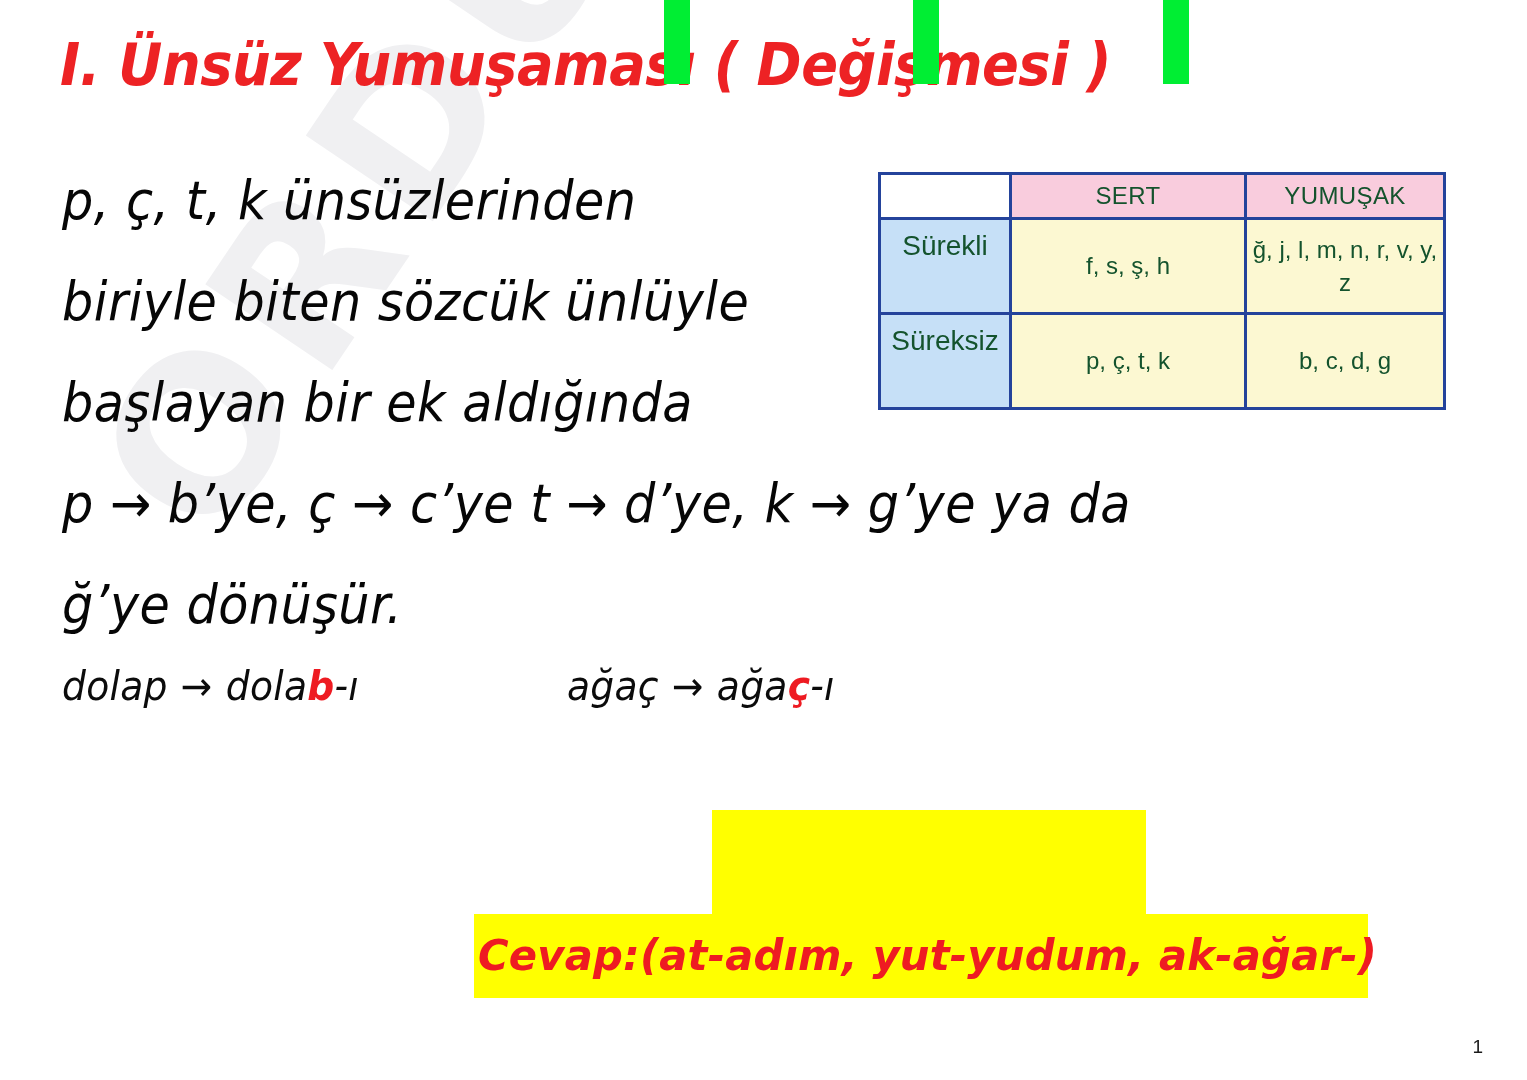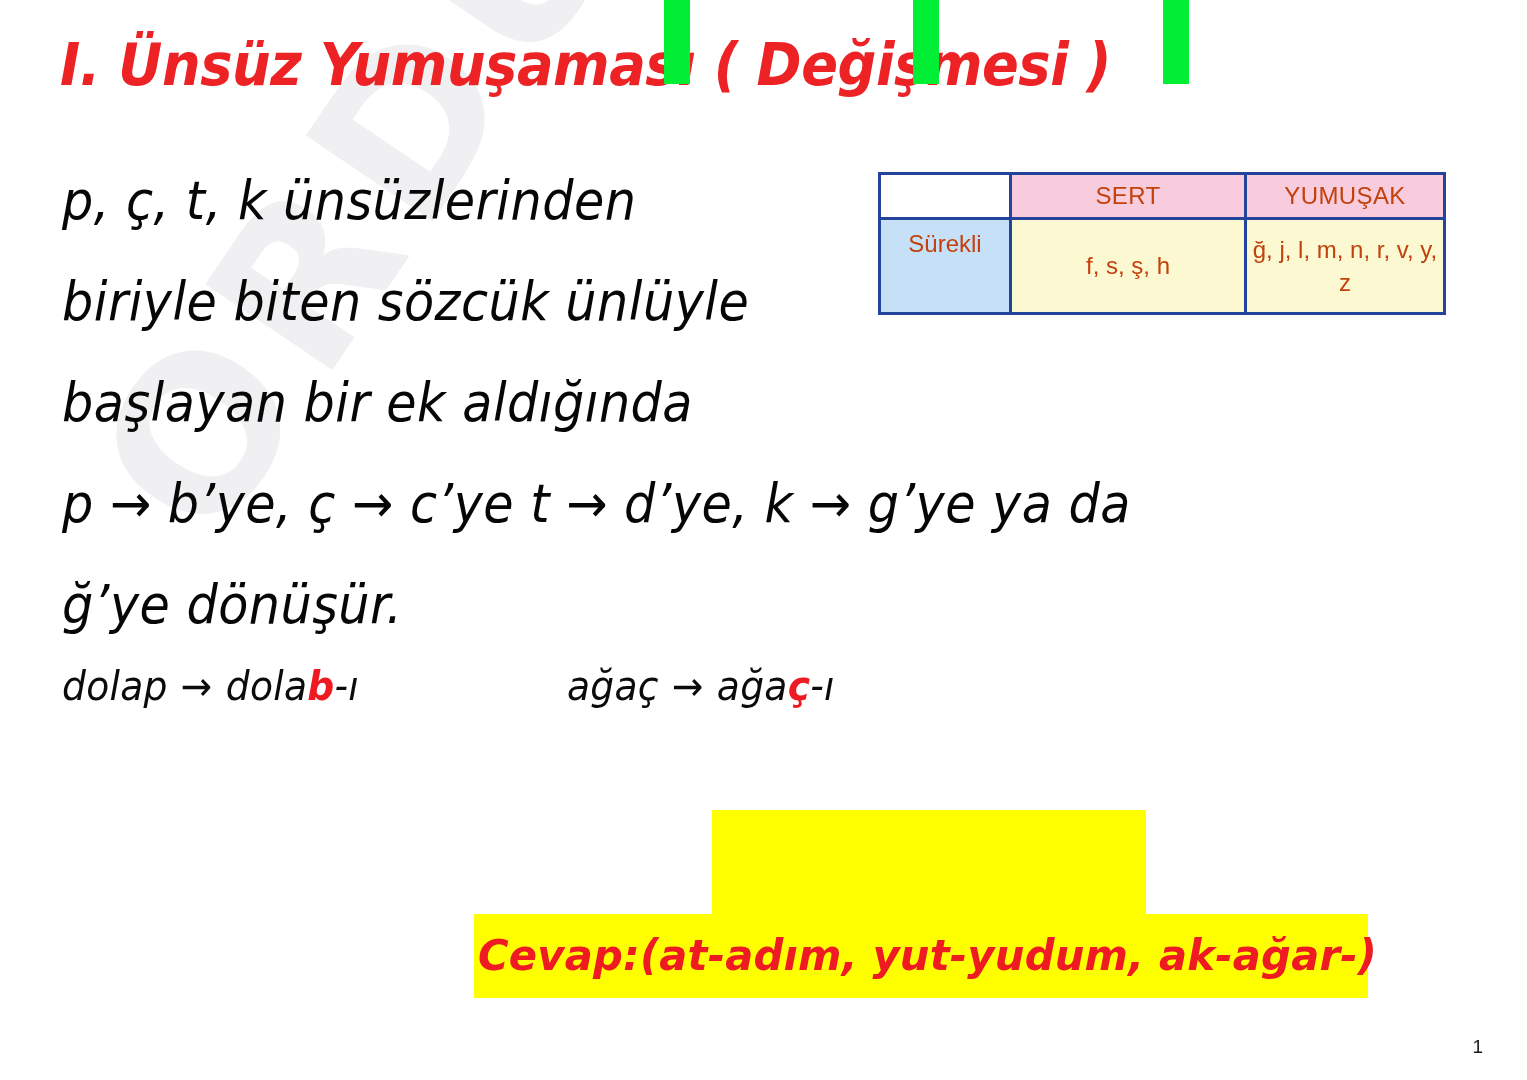--- a/index.html
+++ b/index.html
@@ -123,21 +123,21 @@
     z-index: 5;
     width: 556px;
     height: 212px;
   }
   table.consonants {
     border-collapse: collapse;
     table-layout: fixed;
     width: 556px;
     font-family: "Liberation Sans", sans-serif;
     font-size: 23px;
-    color: #c2410c;
+    color: #14532d;
   }
   table.consonants td, table.consonants th {
     border: 3px solid #24439b;
     text-align: center;
     vertical-align: middle;
     font-weight: 400;
     padding: 0;
   }
   td.corner-blank {
     border: none;
@@ -148,21 +148,21 @@
   th.hdr {
     background: #f9ccdd;
     height: 42px;
     font-size: 24px;
     letter-spacing: 0.4px;
   }
   th.hdr-sert { width: 232px; }
   th.hdr-yumusak { width: 196px; }
   td.rowlabel {
     background: #c6e0f7;
-    font-size: 24px;
+    font-size: 28px;
     height: 82px;
     padding: 0 6px;
     margin-top: 7px;
   }
   td.rowlabel.top { vertical-align: top; padding-top: 10px; }
   td.cell {
     background: #fcf8d2;
     height: 82px;
     line-height: 1.38;
     font-size: 24px;
@@ -269,20 +269,25 @@
           <tr>
         <td class="corner-blank"></td>
         <th class="hdr hdr-sert">SERT</th>
         <th class="hdr hdr-yumusak">YUMUŞAK</th>
       </tr>
       <tr>
         <td class="rowlabel top">Sürekli</td>
         <td class="cell">f, s, ş, h</td>
         <td class="cell">ğ, j, l, m, n, r, v, y, z</td>
       </tr>
+      <tr>
+        <td class="rowlabel top">Süreksiz</td>
+        <td class="cell">p, ç, t, k</td>
+        <td class="cell">b, c, d, g</td>
+      </tr>
     </tbody>
       </table>
   </div>
 
   <div class="examples">
 
     <div class="ex-row">
       <div class="ex ex-col-a">
         <span>dolap</span><span class="arw">→</span><span>dola</span><span class="hi">b</span><span>-ı</span>
       </div>

